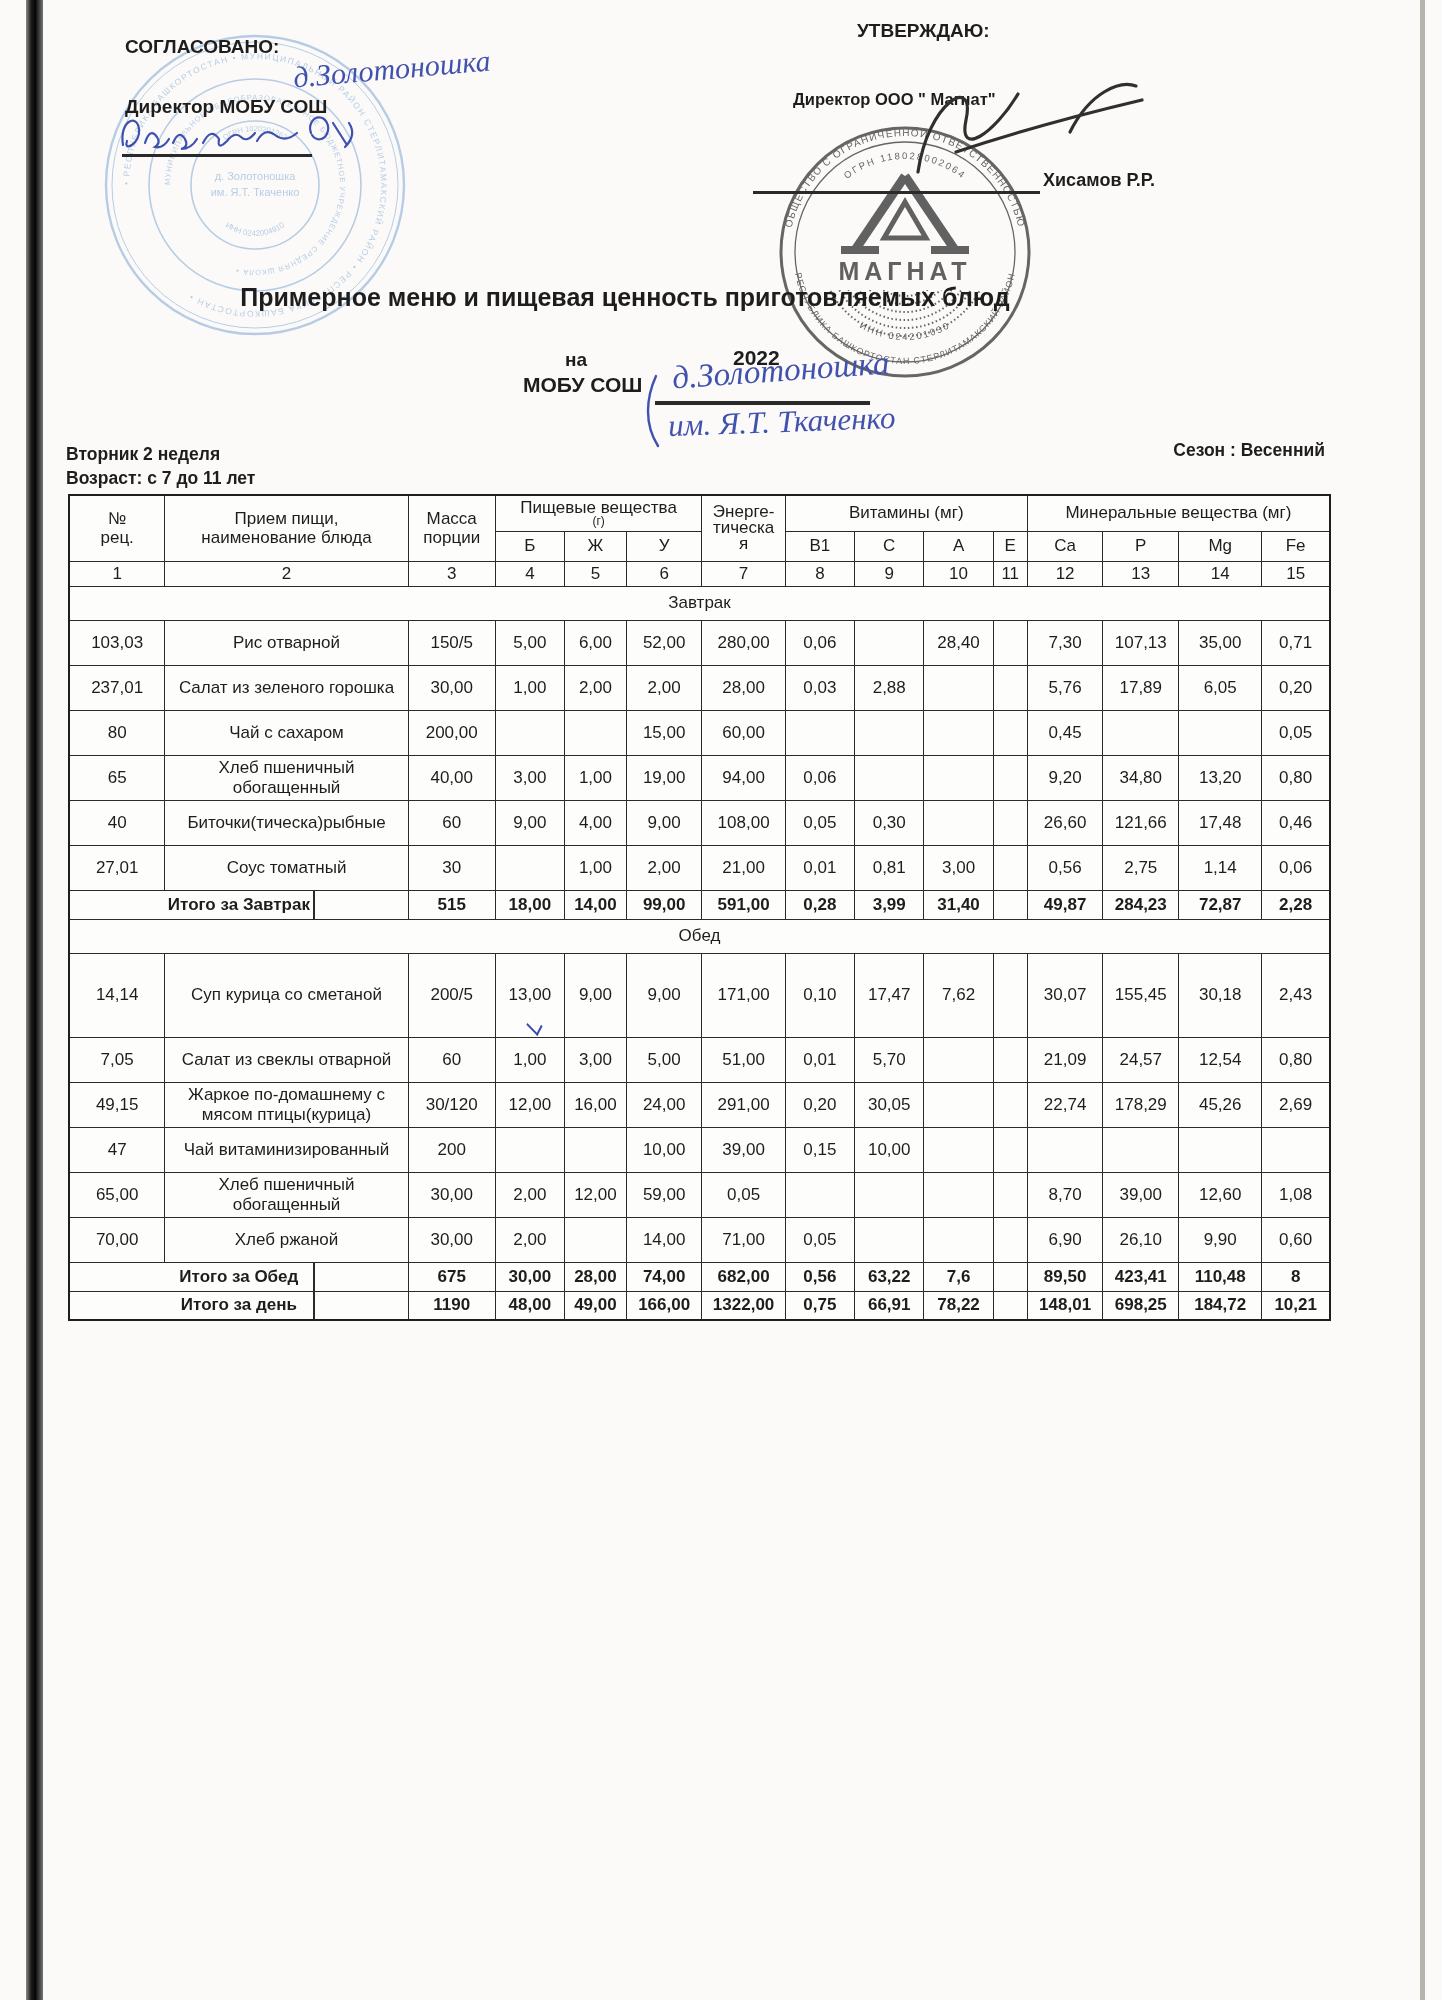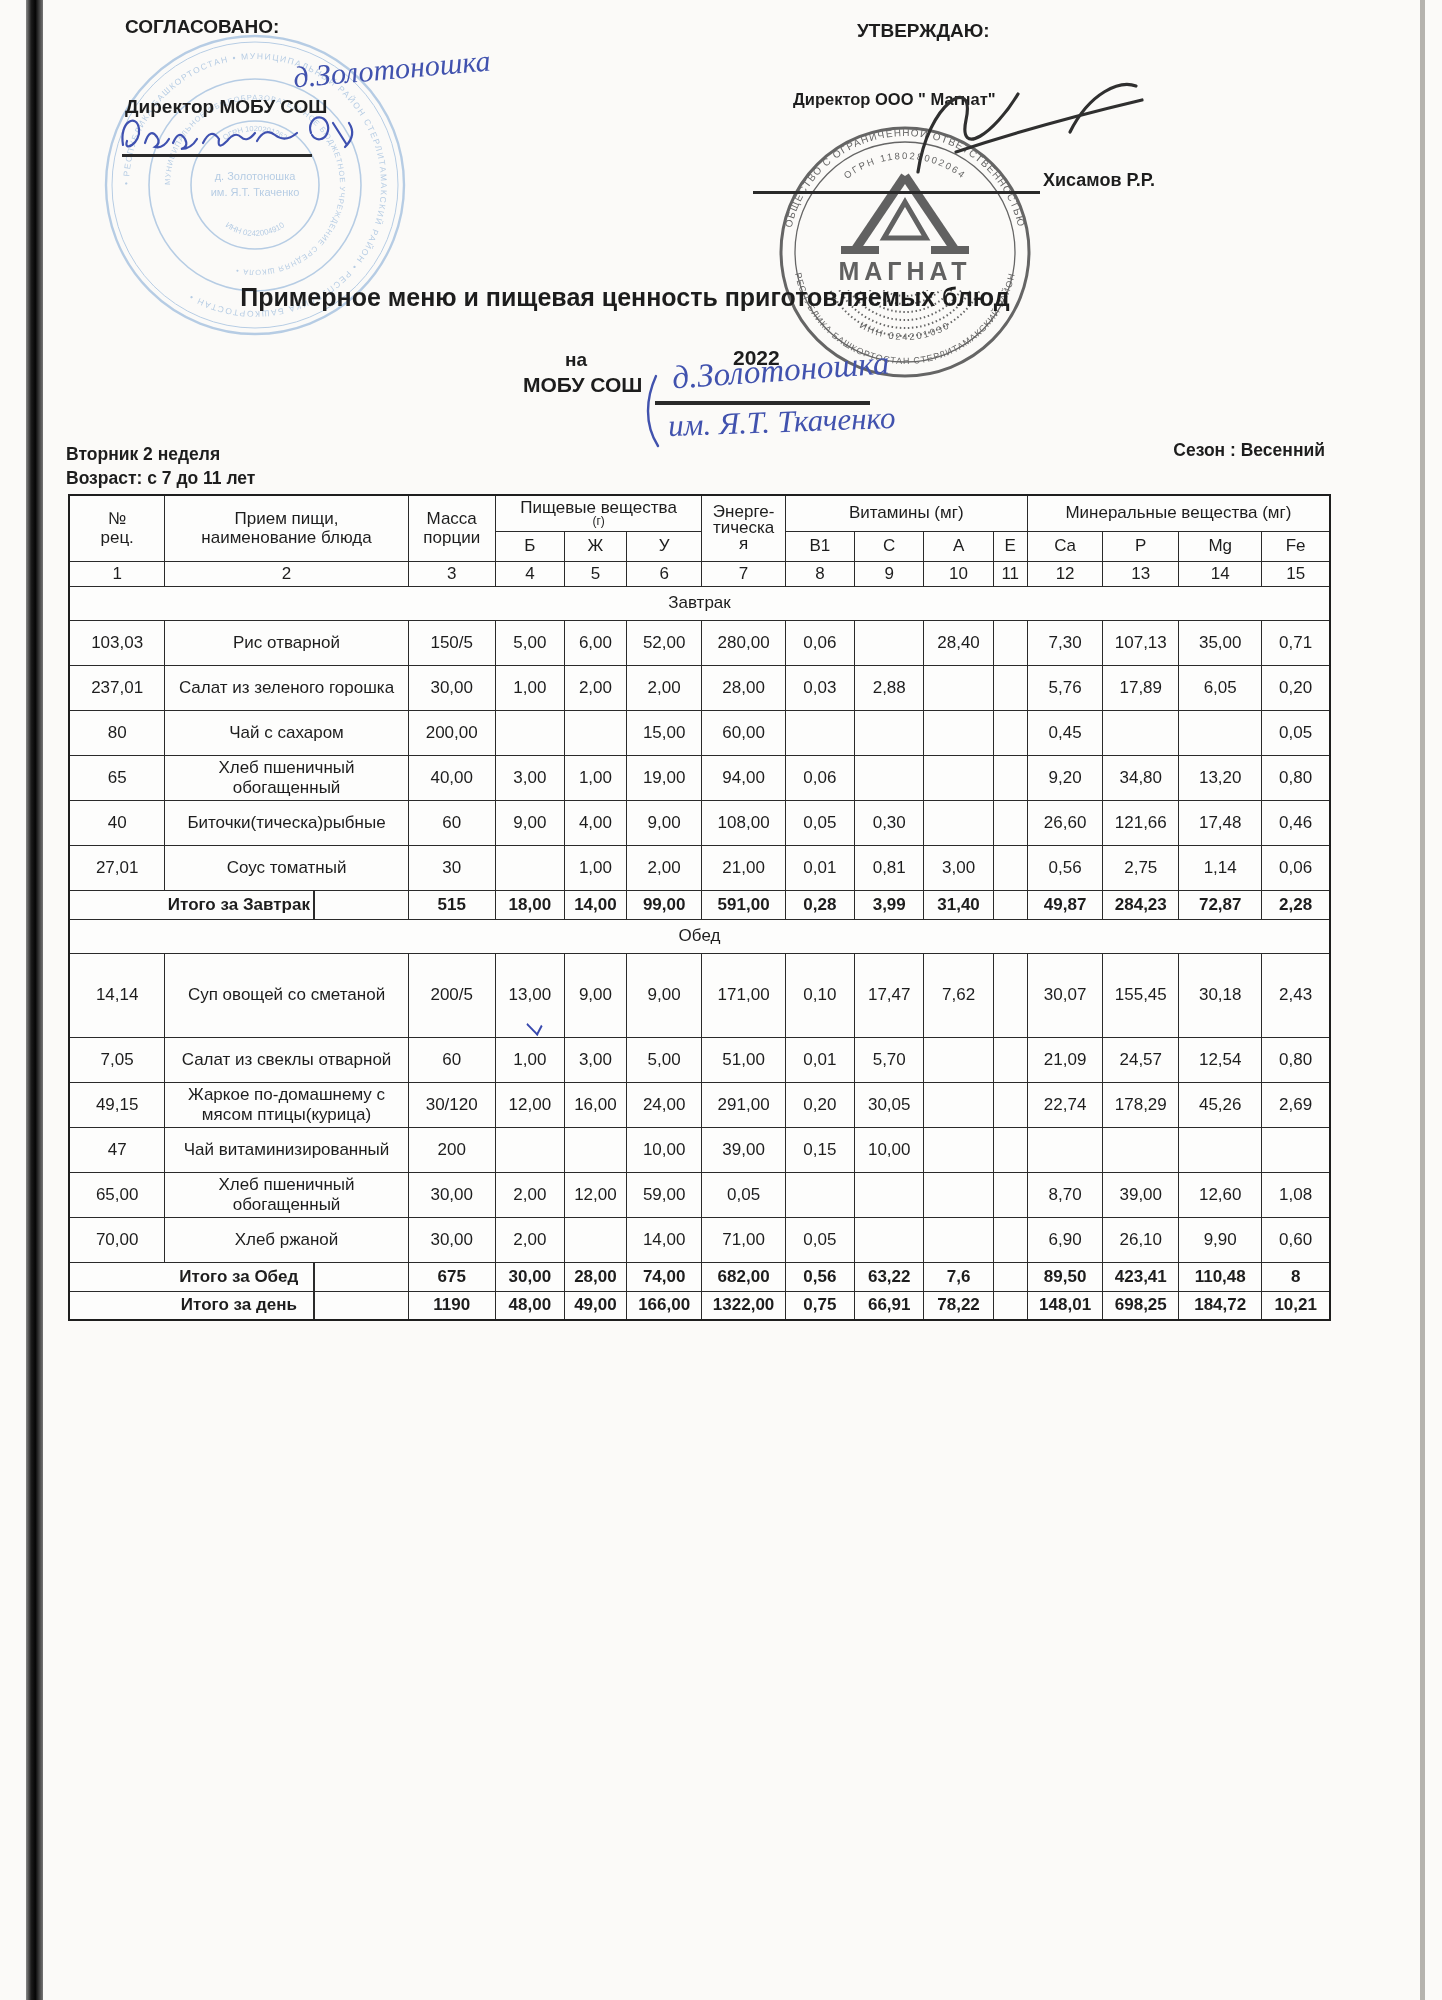--- a/index.html
+++ b/index.html
@@ -65,21 +65,21 @@
     <text fill="#7fa8d4" font-size="7.5" letter-spacing="1">
       <textPath href="#sMid">МУНИЦИПАЛЬНОЕ ОБЩЕОБРАЗОВАТЕЛЬНОЕ БЮДЖЕТНОЕ УЧРЕЖДЕНИЕ СРЕДНЯЯ ШКОЛА •</textPath></text>
     <text fill="#7fa8d4" font-size="7.5" text-anchor="middle">
       <textPath href="#sOgrn" startOffset="50%">ОГРН 1020201262</textPath></text>
     <text fill="#7fa8d4" font-size="8" text-anchor="middle">
       <textPath href="#sInn" startOffset="50%">ИНН 0242004910</textPath></text>
     <text x="155" y="150" fill="#7fa8d4" font-size="11" text-anchor="middle">д. Золотоношка</text>
     <text x="155" y="166" fill="#7fa8d4" font-size="11" text-anchor="middle">им. Я.Т. Ткаченко</text>
   </svg>
 
-  <div class="abs b" style="left:125px;top:16px;font-size:19px;">СОГЛАСОВАНО:</div>
+  <div class="abs b" style="left:125px;top:36px;font-size:19px;">СОГЛАСОВАНО:</div>
   <div class="abs b" style="left:125px;top:96px;font-size:19px;">Директор МОБУ СОШ</div>
   <div class="abs script" style="left:293px;top:52px;font-size:30px;transform:rotate(-5deg);">д.Золотоношка</div>
 
   <svg class="abs" style="left:115px;top:103px;" width="260" height="56" viewBox="0 0 260 56">
     <g fill="none" stroke="#3f51b0" stroke-width="2.2" stroke-linecap="round">
       <path d="M8,42 C4,18 22,10 24,26 C26,40 8,50 12,38"></path>
       <path d="M30,40 q5,-16 12,-6 q4,6 -2,10 q8,2 14,-8"></path>
       <path d="M58,40 q6,-14 12,-4 q4,8 -4,10 q10,0 16,-10"></path>
       <path d="M88,40 q8,-16 16,-4 q-2,12 8,2 q8,-10 14,-4 t14,-4"></path>
       <path d="M142,38 q8,-14 18,-6 t22,-2"></path>
@@ -348,21 +348,21 @@
             <td class="c-ca">49,87</td>
             <td class="c-p">284,23</td>
             <td class="c-mg">72,87</td>
             <td class="c-fe">2,28</td>
           </tr>
           <tr class="section-row">
             <td class="section-label" colspan="15">Обед</td>
           </tr>
           <tr class="data-row has-mark">
             <td class="c-rec">14,14</td>
-            <td class="c-name">Суп овощей со сметаной</td>
+            <td class="c-name">Суп курица со сметаной</td>
             <td class="c-mass">200/5</td>
             <td class="c-b">13,00<span class="pen-mark"></span></td>
             <td class="c-zh">9,00</td>
             <td class="c-u">9,00</td>
             <td class="c-energy">171,00</td>
             <td class="c-b1">0,10</td>
             <td class="c-c">17,47</td>
             <td class="c-a">7,62</td>
             <td class="c-e"></td>
             <td class="c-ca">30,07</td>

